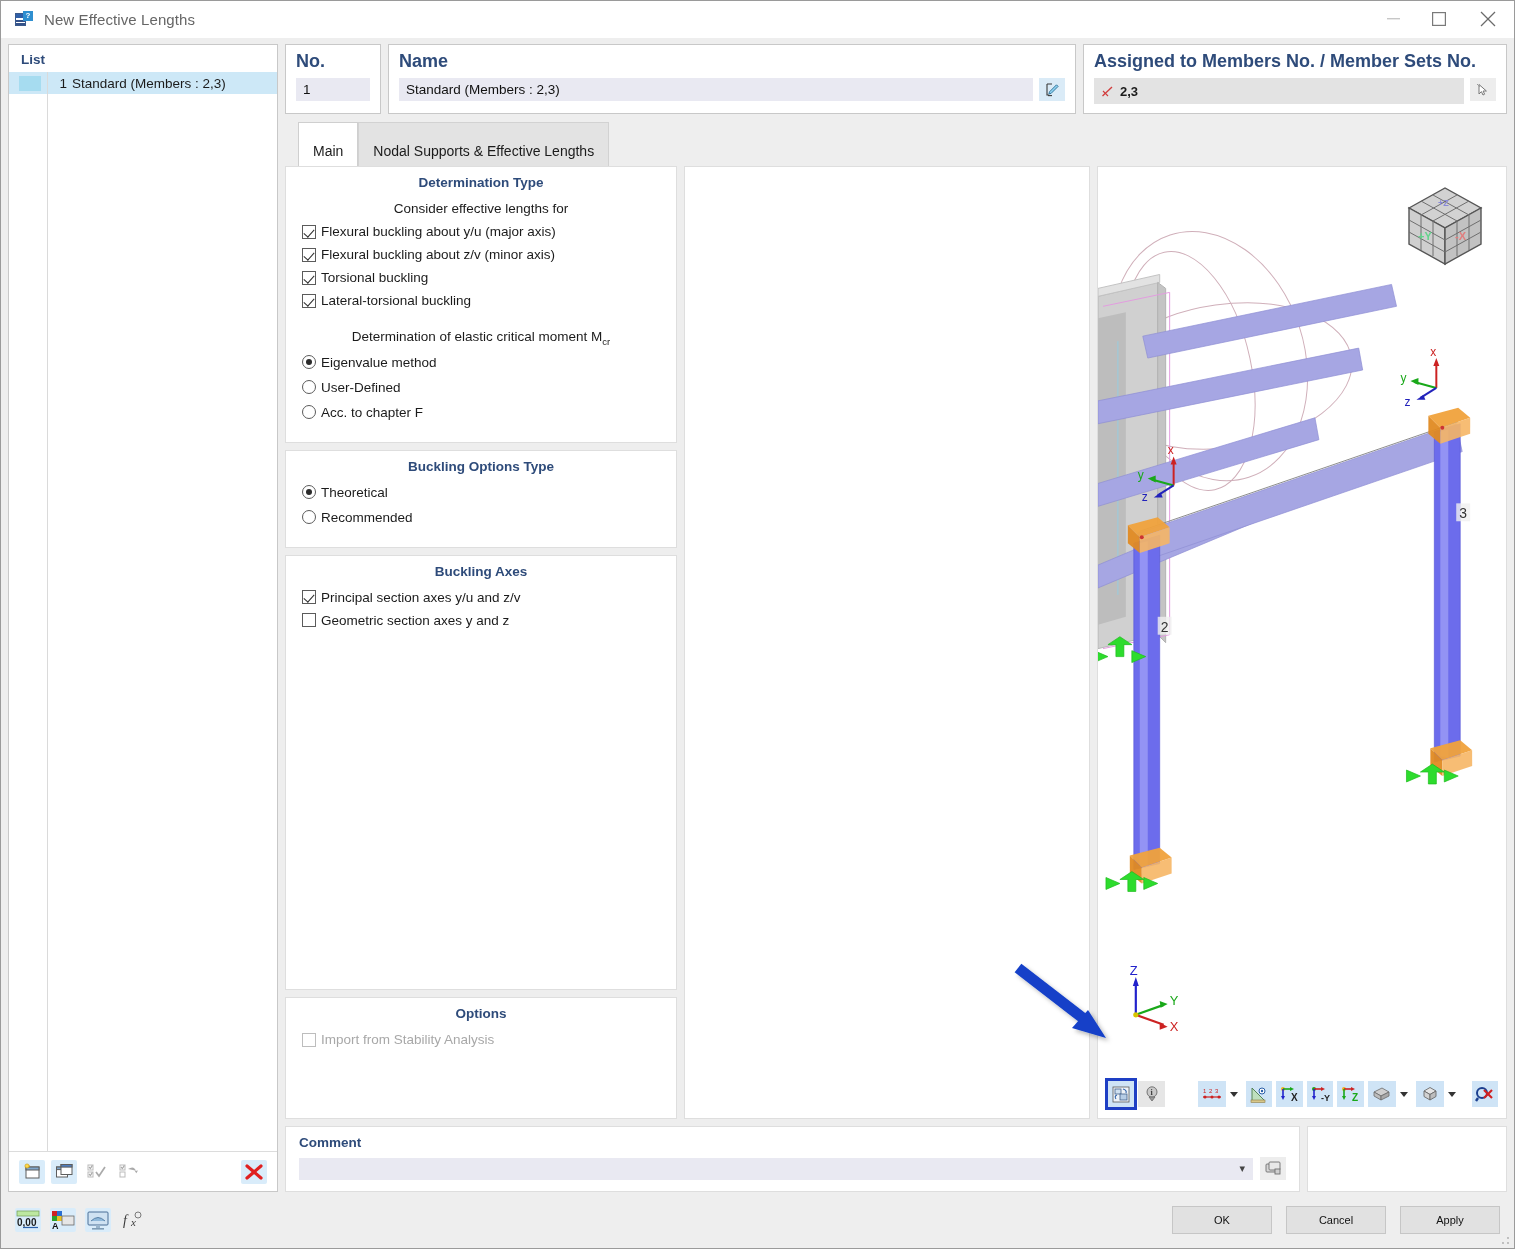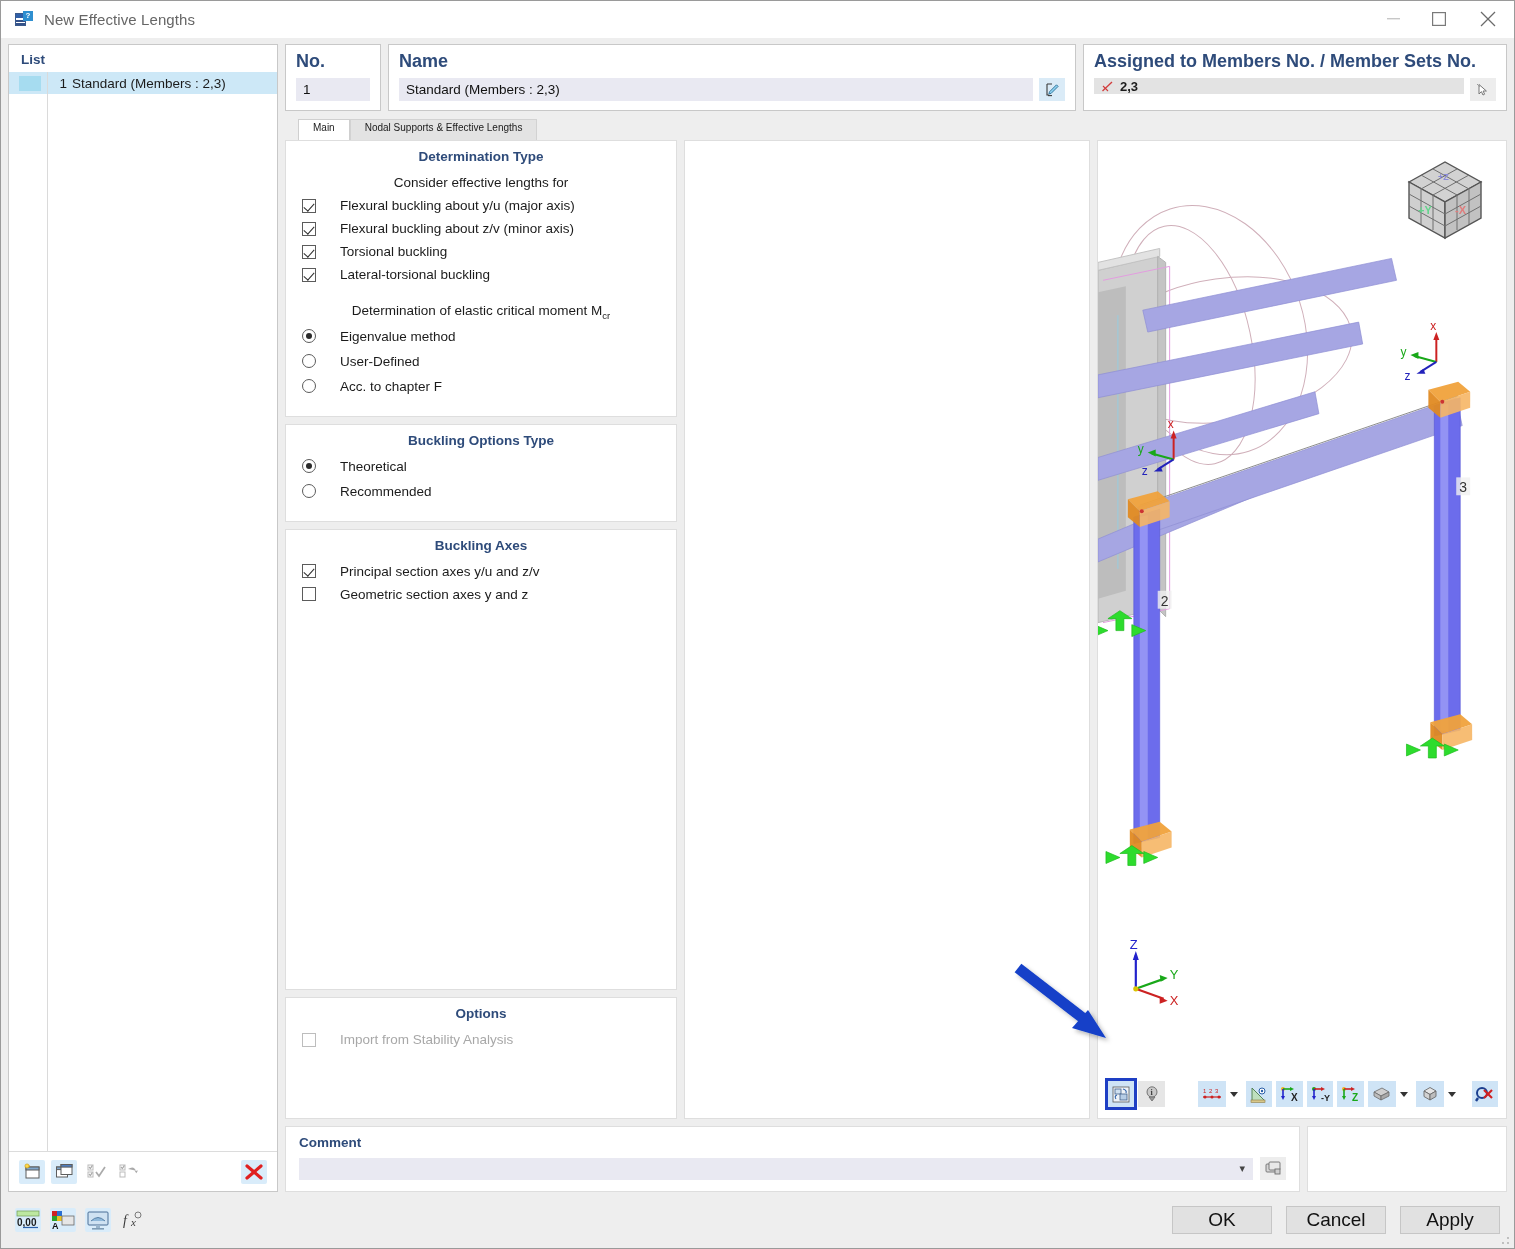--- a/index.html
+++ b/index.html
@@ -78,36 +78,36 @@
   }
   .p-no { width:96px; }
   .p-name { flex:1; }
   .name-row { display:flex; gap:6px; align-items:stretch; }
   .name-row .inp { flex:1; }
   .icon-btn {
     width:26px; height:23px; background:#daebf7; display:flex; align-items:center; justify-content:center;
   }
   .icon-btn.flat { background:#ededed; }
   .p-assign { width:424px; }
-  .assign-val { display:flex; align-items:center; gap:6px; background:#e3e3e3; height:16px; padding:0 7px; flex:1; font-weight:bold; font-size:13px;}
+  .assign-val { display:flex; align-items:center; gap:6px; background:#e3e3e3; height:26px; padding:0 7px; flex:1; font-weight:bold; font-size:13px;}
 
   
   .tab-wrap { margin-top:8px; display:flex; align-items:flex-end; padding-left:13px; flex:0 0 auto; }
   .tab {
-    padding:2px 14px 7px 14px; font-size:10px; background:#e3e3e3; color:#1b1b1b;
+    padding:20px 14px 7px 14px; font-size:14px; background:#e3e3e3; color:#1b1b1b;
     border:1px solid #d2d2d2; border-bottom:none; margin-right:0;
   }
   .tab.active { background:#ffffff; border-color:#cfcfcf; }
   .tab-body { flex:1; display:flex; gap:7px; min-height:0; padding-bottom:0; }
 
   .col-left-forms { width:392px; display:flex; flex-direction:column; gap:7px; flex:0 0 392px;text-align:center;}
   .card { background:#fff; border:1px solid #dedede; padding:8px 14px 12px 14px; }
   .card h4 { margin:0 0 11px 0; color:#2e4b7a; font-weight:bold; font-size:13.5px; }
   .sub { margin:0 0 7px 0; font-size:13.5px; }
-  .opt { display:flex; align-items:center; gap:24px; font-size:13.5px; margin:8px 0 5px 2px; }
+  .opt { display:flex; align-items:center; gap:5px; font-size:13.5px; margin:8px 0 5px 2px; }
   .opt.rad { margin-bottom:10px; }
   .cbx { width:14px; height:14px; border:1px solid #5b5b5b; background:#fff; position:relative; flex:0 0 14px; }
   .cbx.on::after {
     content:""; position:absolute; left:3px; top:1px; width:5px; height:9px;
     border:solid #2b2b2b; border-width:0 1.7px 1.7px 0; transform:rotate(42deg);
   }
   .cbx.dis { border-color:#bdbdbd; }
   .rdo { width:14px; height:14px; border:1px solid #5b5b5b; border-radius:50%; background:#fff; position:relative; flex:0 0 14px; }
   .rdo.on::after {
     content:""; position:absolute; left:3px; top:3px; width:6px; height:6px; border-radius:50%; background:#2b2b2b;
@@ -142,21 +142,21 @@
     flex:1; height:22px; background:#e9e9f2; display:flex; align-items:center; justify-content:flex-end; padding-right:8px;
   }
   .combo .chev { color:#444; font-size:11px; }
   .small-blank { width:200px; background:#fff; border:1px solid #dedede; }
 
   
   .footer { height:56px; display:flex; align-items:center; padding:0 14px; flex:0 0 56px; background:#eeeeee; }
   .footer-tools { display:flex; gap:9px; align-items:center; }
   .btns { margin-left:auto; display:flex; gap:14px; }
   .btn {
-    width:100px; height:28px; background:#e1e1e1; border:1px solid #c6c6c6; font-size:19px;
+    width:100px; height:28px; background:#e1e1e1; border:1px solid #c6c6c6; font-size:11px;
     display:flex; align-items:center; justify-content:center; color:#111;
   }
   
   .anno-arrow { position:absolute; left:1010px; top:960px; width:110px; height:90px; pointer-events:none; }
   .resize-grip { position:absolute; right:4px; bottom:3px; width:10px; height:10px; }
 </style>
 </head>
 <body>
 
 <div class="window">

